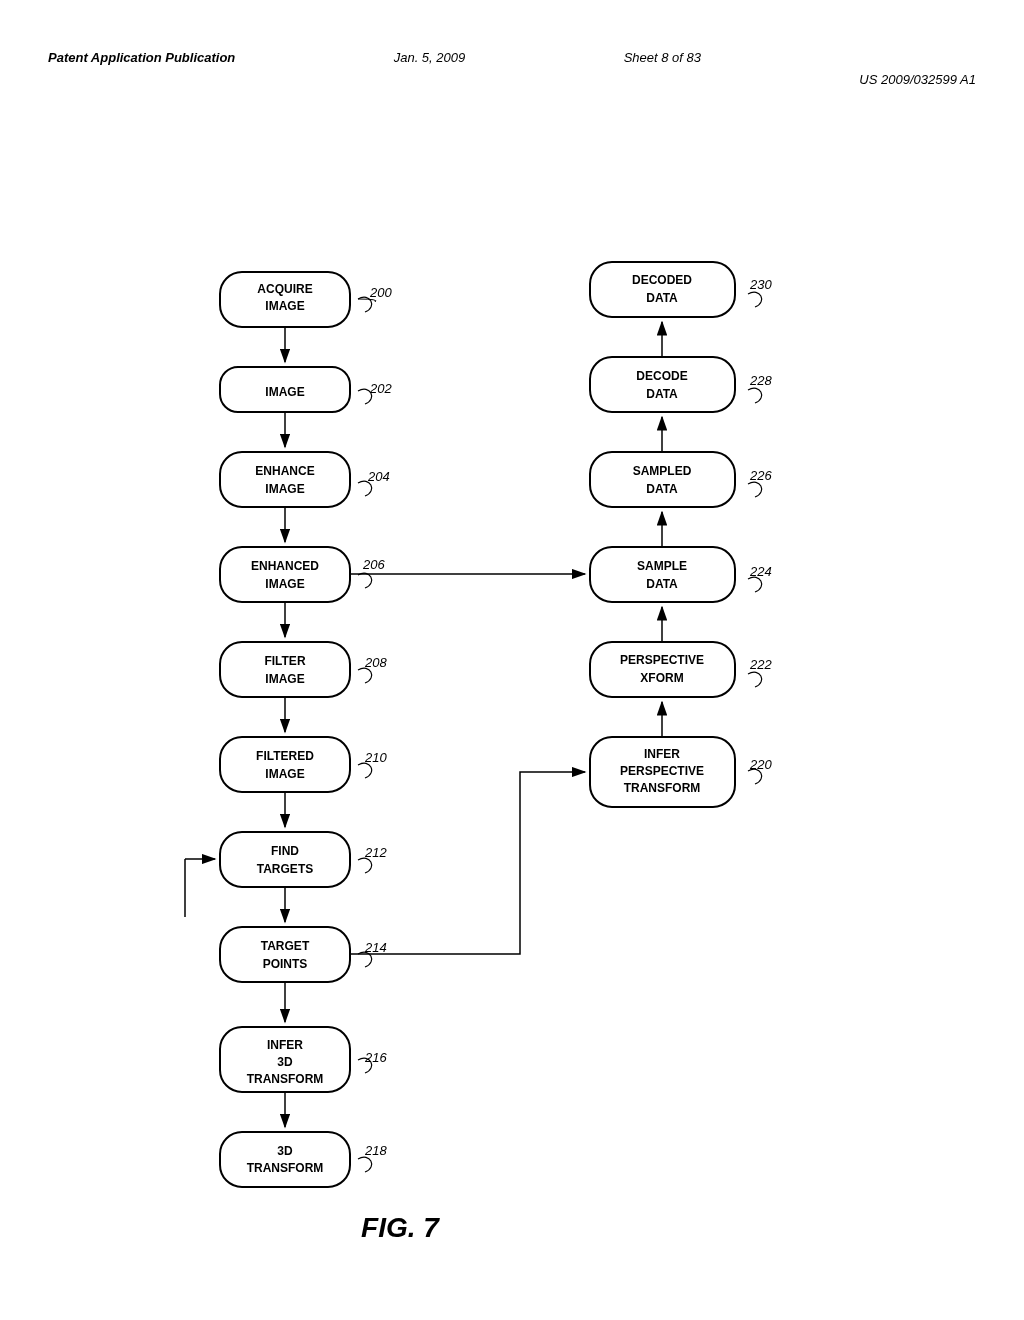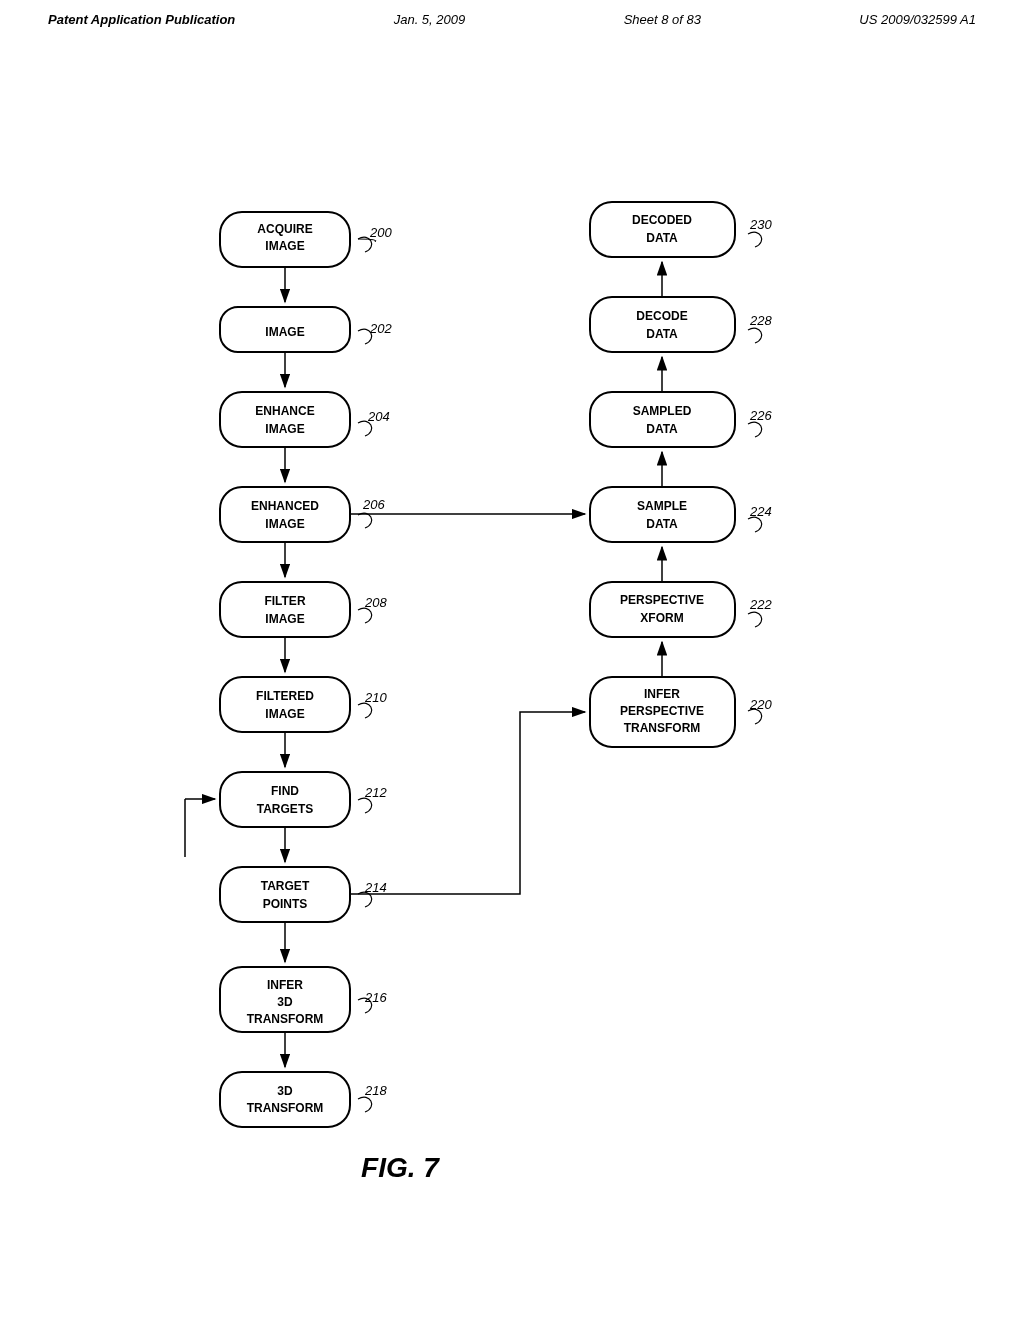--- a/index.html
+++ b/index.html
@@ -10,33 +10,34 @@
       min-height: 1320px;
       position: relative;
       overflow: hidden;
     }
 
     
     .header {
       display: flex;
       justify-content: space-between;
       align-items: center;
-      padding: 12px 48px 0 48px;
+      padding: 28px 48px 0 48px;
       font-size: 13px;
       color: #000;
     }
     .header-left {
       font-weight: bold;
       font-style: italic;
     }
     .header-center {
       font-style: italic;
     }
     .header-right {
       font-style: italic;
+      margin-top: 44px;
     }
 
     
     .diagram-container {
       position: relative;
       width: 100%;
       height: 1200px;
       margin-top: 10px;
     }
 

